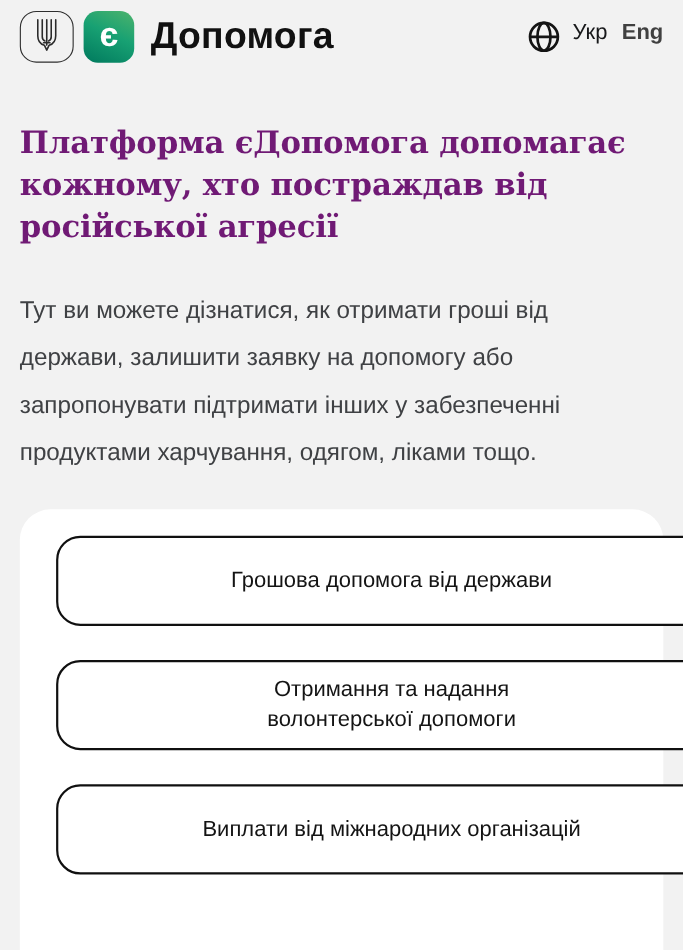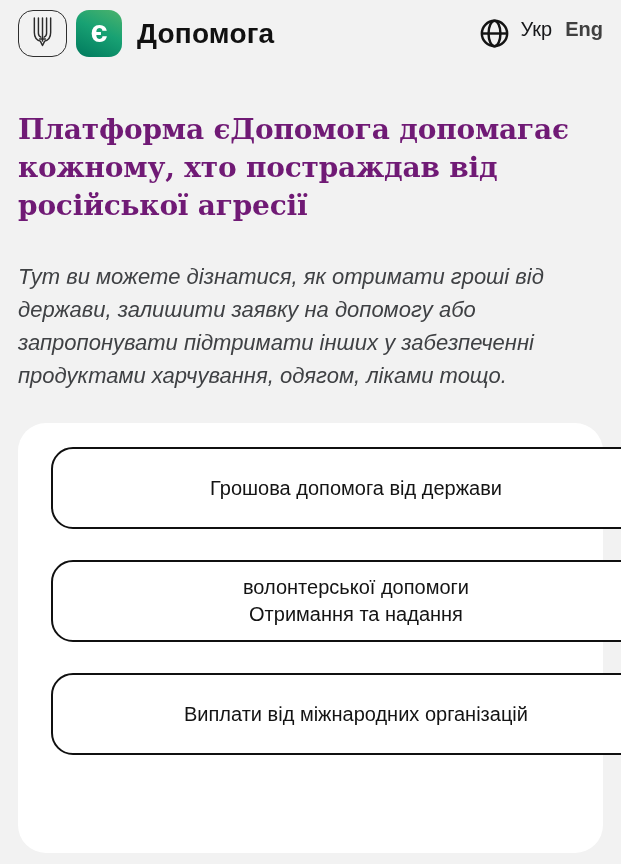--- a/index.html
+++ b/index.html
@@ -33,21 +33,21 @@
     border-radius: 13px;
     background: linear-gradient(205deg, #4db36c 0%, #18a173 45%, #00795d 100%);
     color: #ffffff;
     display: flex; align-items: center; justify-content: center;
     font-size: 31px; font-weight: 700;
     padding-bottom: 4px;
     margin-right: 15px;
     flex: none;
   }
   .app-title {
-    font-size: 28px;
+    font-size: 34px;
     font-weight: 700;
     color: #111111;
     letter-spacing: 0.2px;
   }
   .spacer { flex: 1; }
   .lang-switch { display: flex; }
   .globe { width: 31px; height: 31px; margin-right: 11px; display: block; }
   .lang-option { font-size: 20px; cursor: pointer; }
   .lang-option.active { color: #17181a; font-weight: 500; margin-right: 13px; }
   .lang-option.inactive { color: #404040; font-weight: 700; }
@@ -60,23 +60,22 @@
     font-weight: 700;
     font-size: 28px;
     line-height: 38px;
     color: #701a75;
     letter-spacing: -0.2px;
   }
   .hero-description {
     margin: 35px 18px 0 18px;
     max-width: 534px;
     font-size: 22px;
-    line-height: 33px;
+    line-height: 43px;
     color: #3f4144;
-    font-style: italic;
   }
 
   
   .choice-card {
     margin: 31px 18px 0 18px;
     width: 585px;
     height: 430px;
     background: #ffffff;
     border-radius: 28px;
     padding: 24px 33px 0 33px;
@@ -147,21 +146,21 @@
 <p class="hero-description">Тут ви можете дізнатися, як отримати гроші від держави, залишити заявку на допомогу або запропонувати підтримати інших у забезпеченні продуктами харчування, одягом, ліками тощо.</p>
 
 <div class="choice-card">
 
   <button class="option-btn">
     <span class="option-line">Грошова допомога від держави</span>
 
   </button>
 
   <button class="option-btn">
+    <span class="option-line">Отримання та надання</span>
     <span class="option-line">волонтерської допомоги</span>
-    <span class="option-line">Отримання та надання</span>
   </button>
 
   <button class="option-btn">
     <span class="option-line">Виплати від міжнародних організацій</span>
 
   </button>
 </div>
 
 </body></html>

